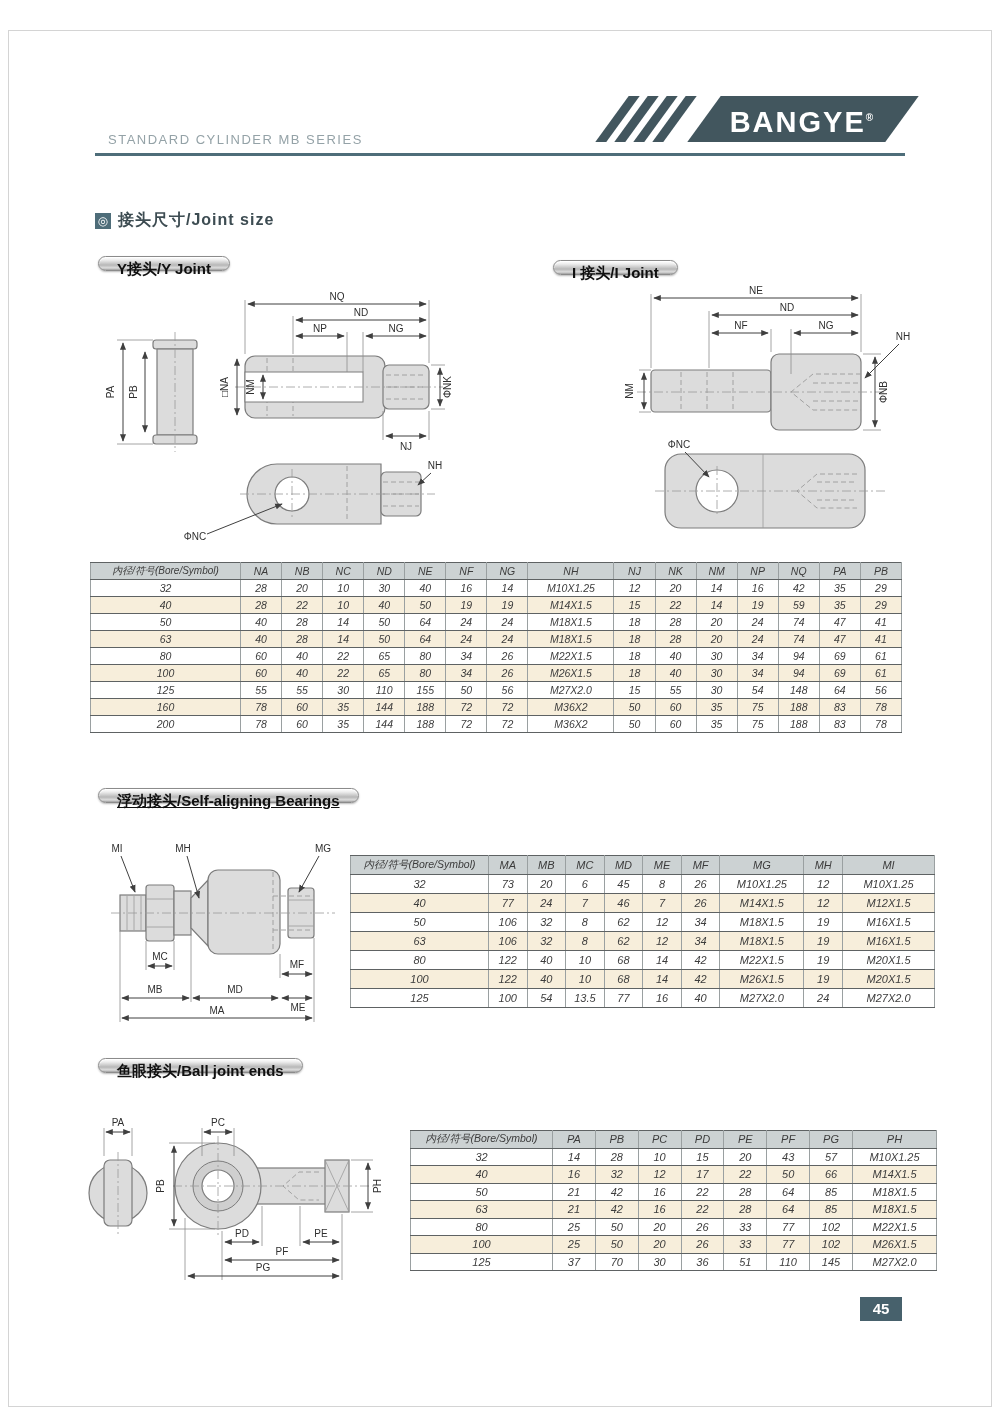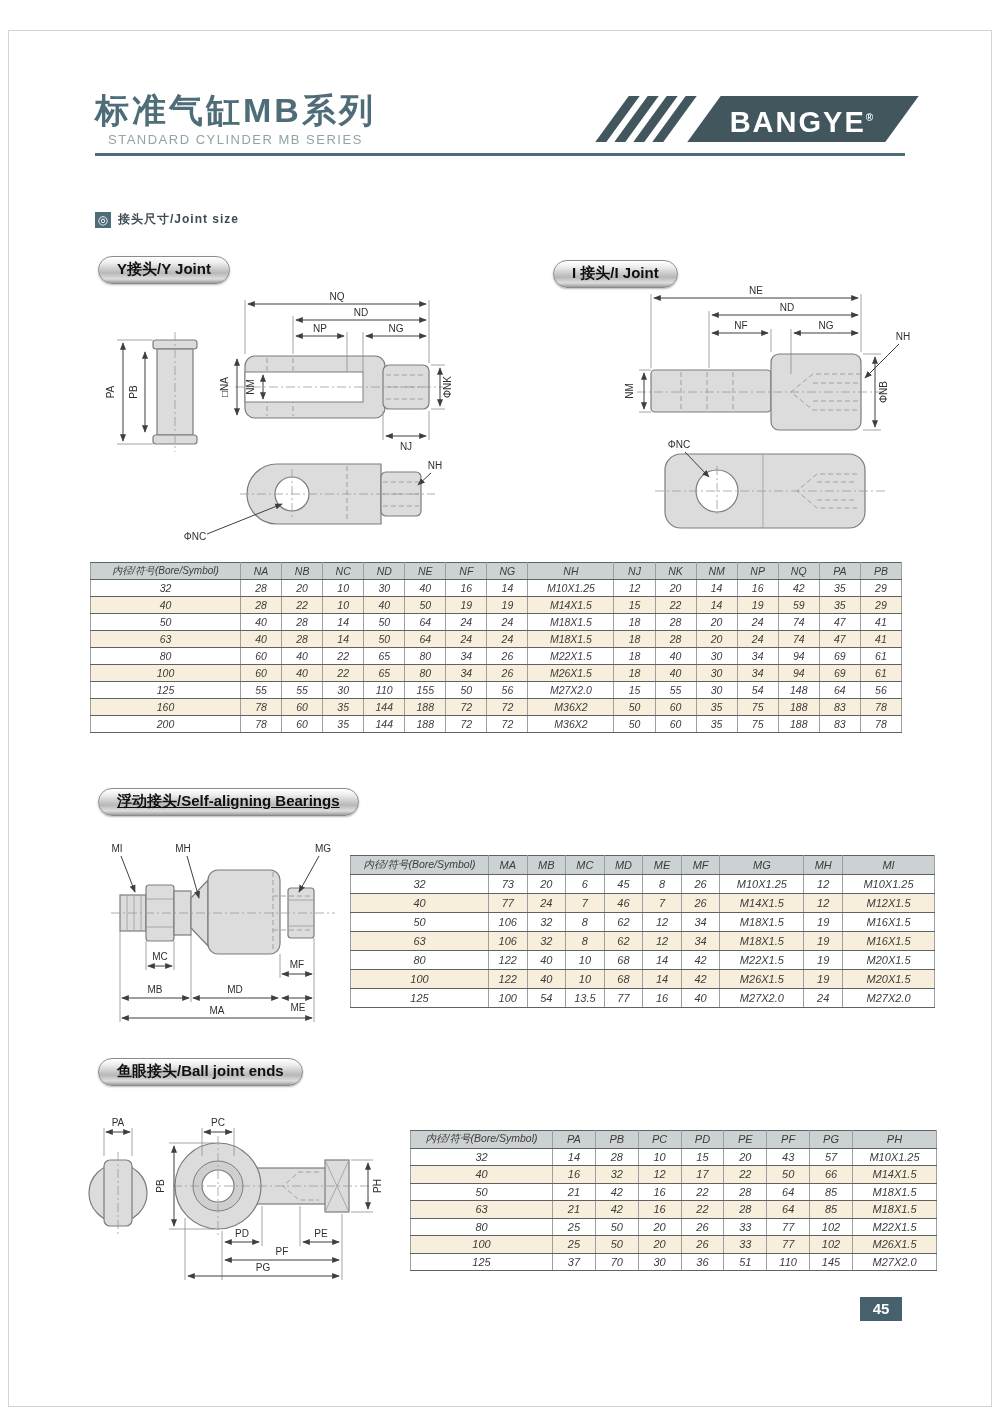--- a/index.html
+++ b/index.html
@@ -21,24 +21,24 @@
   .logo-stripe { position:absolute; top:0; width:11px; height:46px; background:#42565e; transform:skewX(-36deg); }
   .logo-main { position:absolute; left:96px; top:0; width:198px; height:46px; background:#42565e; transform:skewX(-36deg); }
   .logo-text { display:block; transform:skewX(36deg); text-align:center; color:#fff;
                font-size:29px; font-weight:bold; letter-spacing:2px; line-height:44px; }
   .logo-text sup { font-size:10px; }
 
   .sec-heading { position:absolute; left:95px; top:168px; font-size:20px; font-weight:bold; color:#3d4c52; letter-spacing:1px; }
   .subsec { position:absolute; left:95px; top:210px; height:18px; }
   .subsec-icon { display:inline-block; width:16px; height:16px; background:#4e6d79; color:#fff;
                  font-size:12px; line-height:16px; text-align:center; vertical-align:middle; margin-right:7px; }
-  .subsec-label { font-size:12px; font-weight:bold; color:#3d4c52; vertical-align:middle; letter-spacing:1px; }
+  .subsec-label { font-size:16px; font-weight:bold; color:#3d4c52; vertical-align:middle; letter-spacing:1px; }
 
   
-  .badge { position:absolute; height:28px; line-height:23px; padding:0 18px; border-radius:14px;
+  .badge { position:absolute; height:15px; line-height:23px; padding:0 18px; border-radius:14px;
            background:linear-gradient(180deg,#ffffff 0%,#eeeeee 22%,#b7b7b7 62%,#dddddd 84%,#9d9d9d 100%);
            border:1px solid #8b8b8b; box-shadow:inset 0 1px 1px #fff, 0 1px 2px rgba(0,0,0,.28);
            font-size:15px; font-weight:bold; color:#101010; white-space:nowrap; }
   .badge-y { left:98px; top:256px; }
   .badge-i { left:553px; top:260px; }
   .badge-bearing { left:98px; top:788px;text-decoration:underline; }
   .badge-ball { left:98px; top:1058px;text-align:right; }
 
   
   .tbl-wrap { position:absolute; }
@@ -80,21 +80,20 @@
   
   .page-num { position:absolute; left:860px; top:1297px; width:42px; height:24px; background:#47616c;
               color:#fff; font-size:15px; font-weight:bold; text-align:center; line-height:24px; }
 </style>
 </head>
 <body>
 
 <div class="page">
   <div class="frame"></div>
 
-  <div class="title-cn">标准气缸MB系列</div>
   <div class="title-en">STANDARD CYLINDER MB SERIES</div>
   <div class="title-rule"></div>
 
   <div class="logo">
     <div class="logo-stripe" style="left:4px;"></div>
     <div class="logo-stripe" style="left:23px;"></div>
     <div class="logo-stripe" style="left:42px;"></div>
     <div class="logo-stripe" style="left:61px;"></div>
     <div class="logo-main">
       <span class="logo-text"><span>BANGYE</span><sup>®</sup></span>

